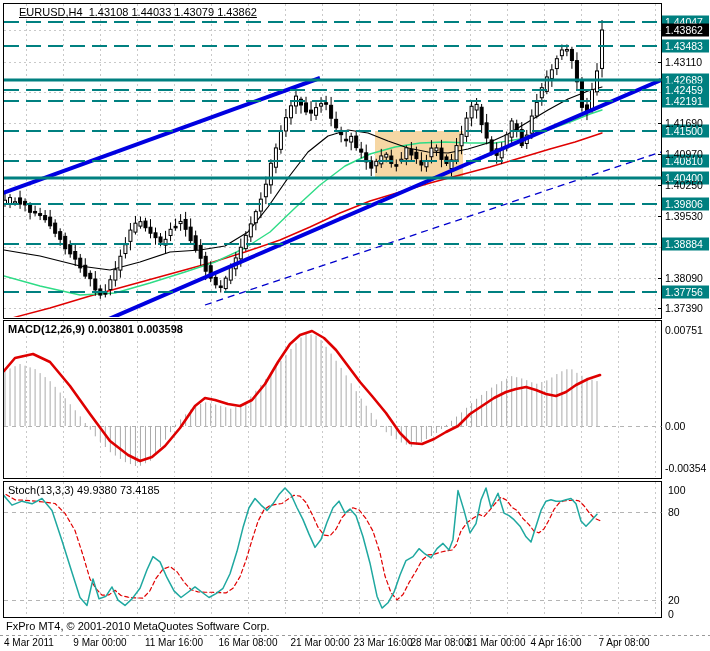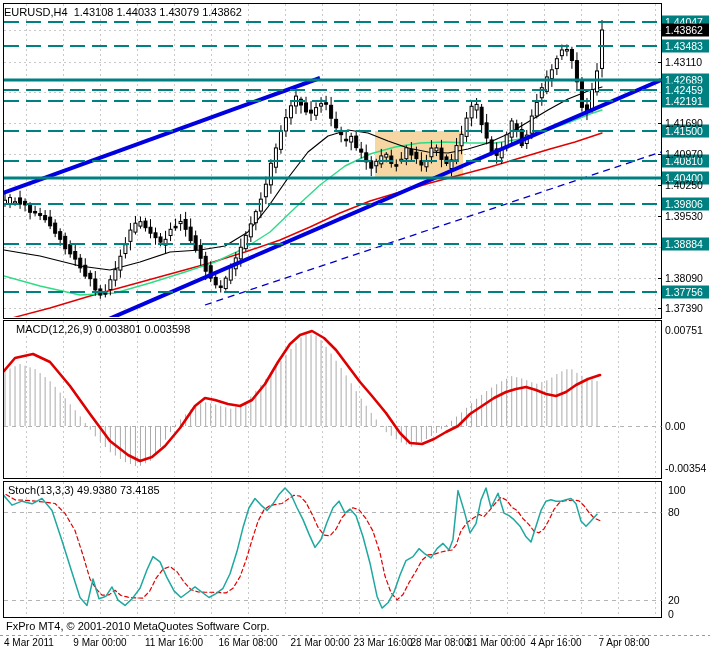--- a/index.html
+++ b/index.html
@@ -1,21 +1,21 @@
 <!DOCTYPE html>
 <html><head>
 <meta charset="utf-8">
 <style>
   html,body{margin:0;padding:0;background:#FFFFFF;}
   .screen{position:relative;width:710px;height:651px;background:#FFFFFF;overflow:hidden;
           font-family:"Liberation Sans",sans-serif;}
   svg{position:absolute;left:0;top:0;}
   .hdr{position:absolute;font-size:11px;color:#000;white-space:pre;line-height:12px;}
-  .hdr.ohlc{left:4px;top:6px;}
-  .hdr.macd{left:16px;top:323px;}
+  .hdr.ohlc{left:19px;top:6px;text-decoration:underline;}
+  .hdr.macd{left:8px;top:323px;font-weight:bold;}
   .hdr.stoch{left:8px;top:484px;}
   .hdr.copyright{left:6px;top:620px;}
   text{font-family:"Liberation Sans",sans-serif;}
 </style>
 </head>
 <body>
 
 <div class="screen">
   <svg id="chart-svg" width="710" height="651">
       <defs>

